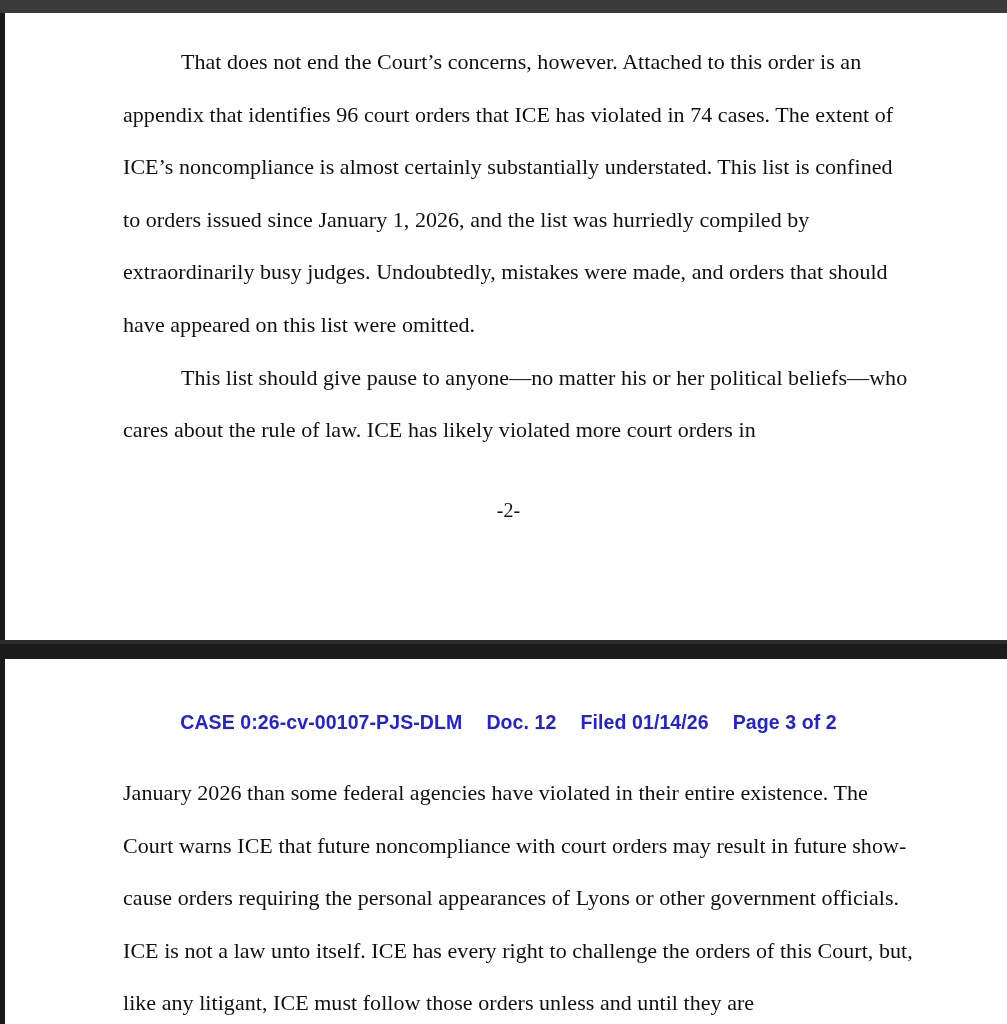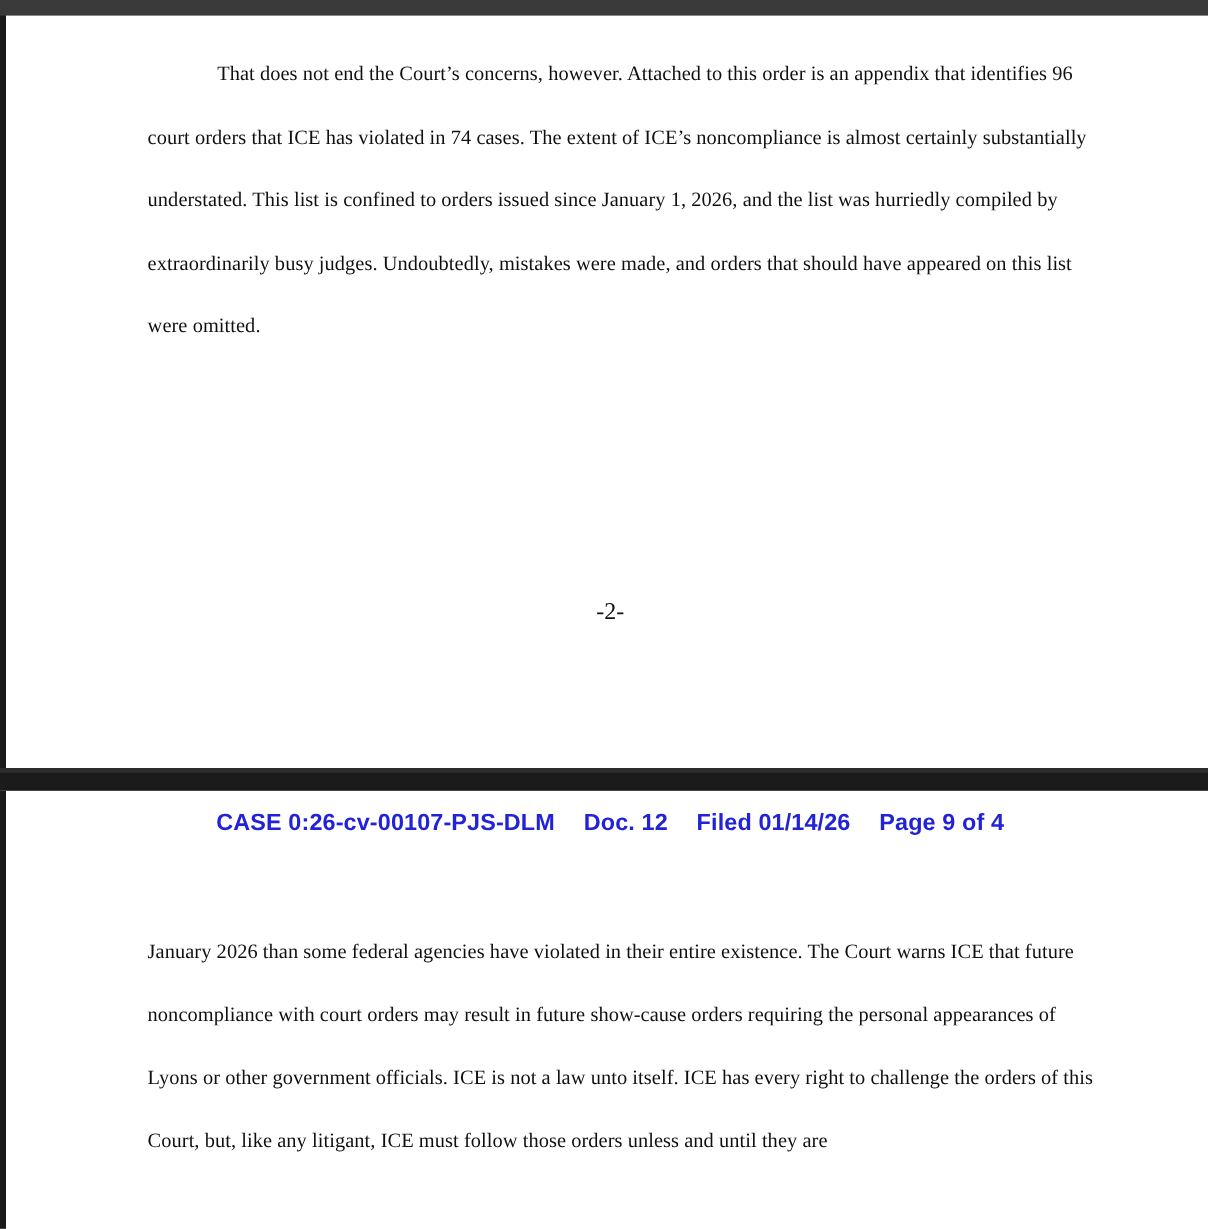--- a/index.html
+++ b/index.html
@@ -68,21 +68,21 @@
     top: 659px;
     height: 365px;
   }
 
   
   .doc-body {
     position: absolute;
     left: 118px;
     width: 790px;
     color: #101010;
-    font-size: 17px;
+    font-size: 22px;
     line-height: 52.6px;
     text-align: left;
     letter-spacing: 0.05px;
   }
   .doc-body.upper { top: 24px; }
   .doc-body.lower { top: 108px; }
 
   .para {
     margin: 0;
     text-indent: 58px;
@@ -108,47 +108,48 @@
     top: 16px;
     width: 1007px;
     text-align: center;
     color: #2222d8;
     font-family: "Liberation Sans", sans-serif;
     font-size: 19.5px;
     font-weight: 600;
     white-space: nowrap;
     letter-spacing: 0.1px;
   }
-  .ecf-header .seg { display: inline-block; }
+  .ecf-header .seg { display: inline-block; margin-top: 36px; }
   .ecf-header .sp  { display: inline-block; width: 24px; }
 </style>
 </head>
 <body>
 
 <div class="viewer">
 
   <div class="top-bar"></div>
 
   <div class="page page-upper">
 
     <div class="doc-body upper">
       <p class="para">That does not end the Court’s concerns, however.  Attached to this order is an appendix that identifies 96 court orders that ICE has violated in 74 cases.  The extent of ICE’s noncompliance is almost certainly substantially understated.  This list is confined to orders issued since January 1, 2026, and the list was hurriedly compiled by extraordinarily busy judges.  Undoubtedly, mistakes were made, and orders that should have appeared on this list were omitted.</p>
+      <p class="para">This list should give pause to anyone—no matter his or her political beliefs—who cares about the rule of law.  ICE has likely violated more court orders in</p>
     </div>
 
     <div class="page-number">-2-</div>
   </div>
 
   <div class="page-gap">
     <div class="gap-highlight"></div>
   </div>
 
   <div class="page page-lower">
 
     <div class="ecf-header">
-      <span class="seg">CASE 0:26-cv-00107-PJS-DLM</span><span class="sp"></span><span class="seg">Doc. 12</span><span class="sp"></span><span class="seg">Filed 01/14/26</span><span class="sp"></span><span class="seg">Page 9 of 4</span>
+      <span class="seg">CASE 0:26-cv-00107-PJS-DLM</span><span class="sp"></span><span class="seg">Doc. 12</span><span class="sp"></span><span class="seg">Filed 01/14/26</span><span class="sp"></span><span class="seg">Page 3 of 2</span>
     </div>
 
     <div class="doc-body lower">
       <p class="para no-indent">January 2026 than some federal agencies have violated in their entire existence.  The Court warns ICE that future noncompliance with court orders may result in future show-cause orders requiring the personal appearances of Lyons or other government officials.  ICE is not a law unto itself.  ICE has every right to challenge the orders of this Court, but, like any litigant, ICE must follow those orders unless and until they are</p>
     </div>
   </div>
 
 </div>
 
 </body></html>

